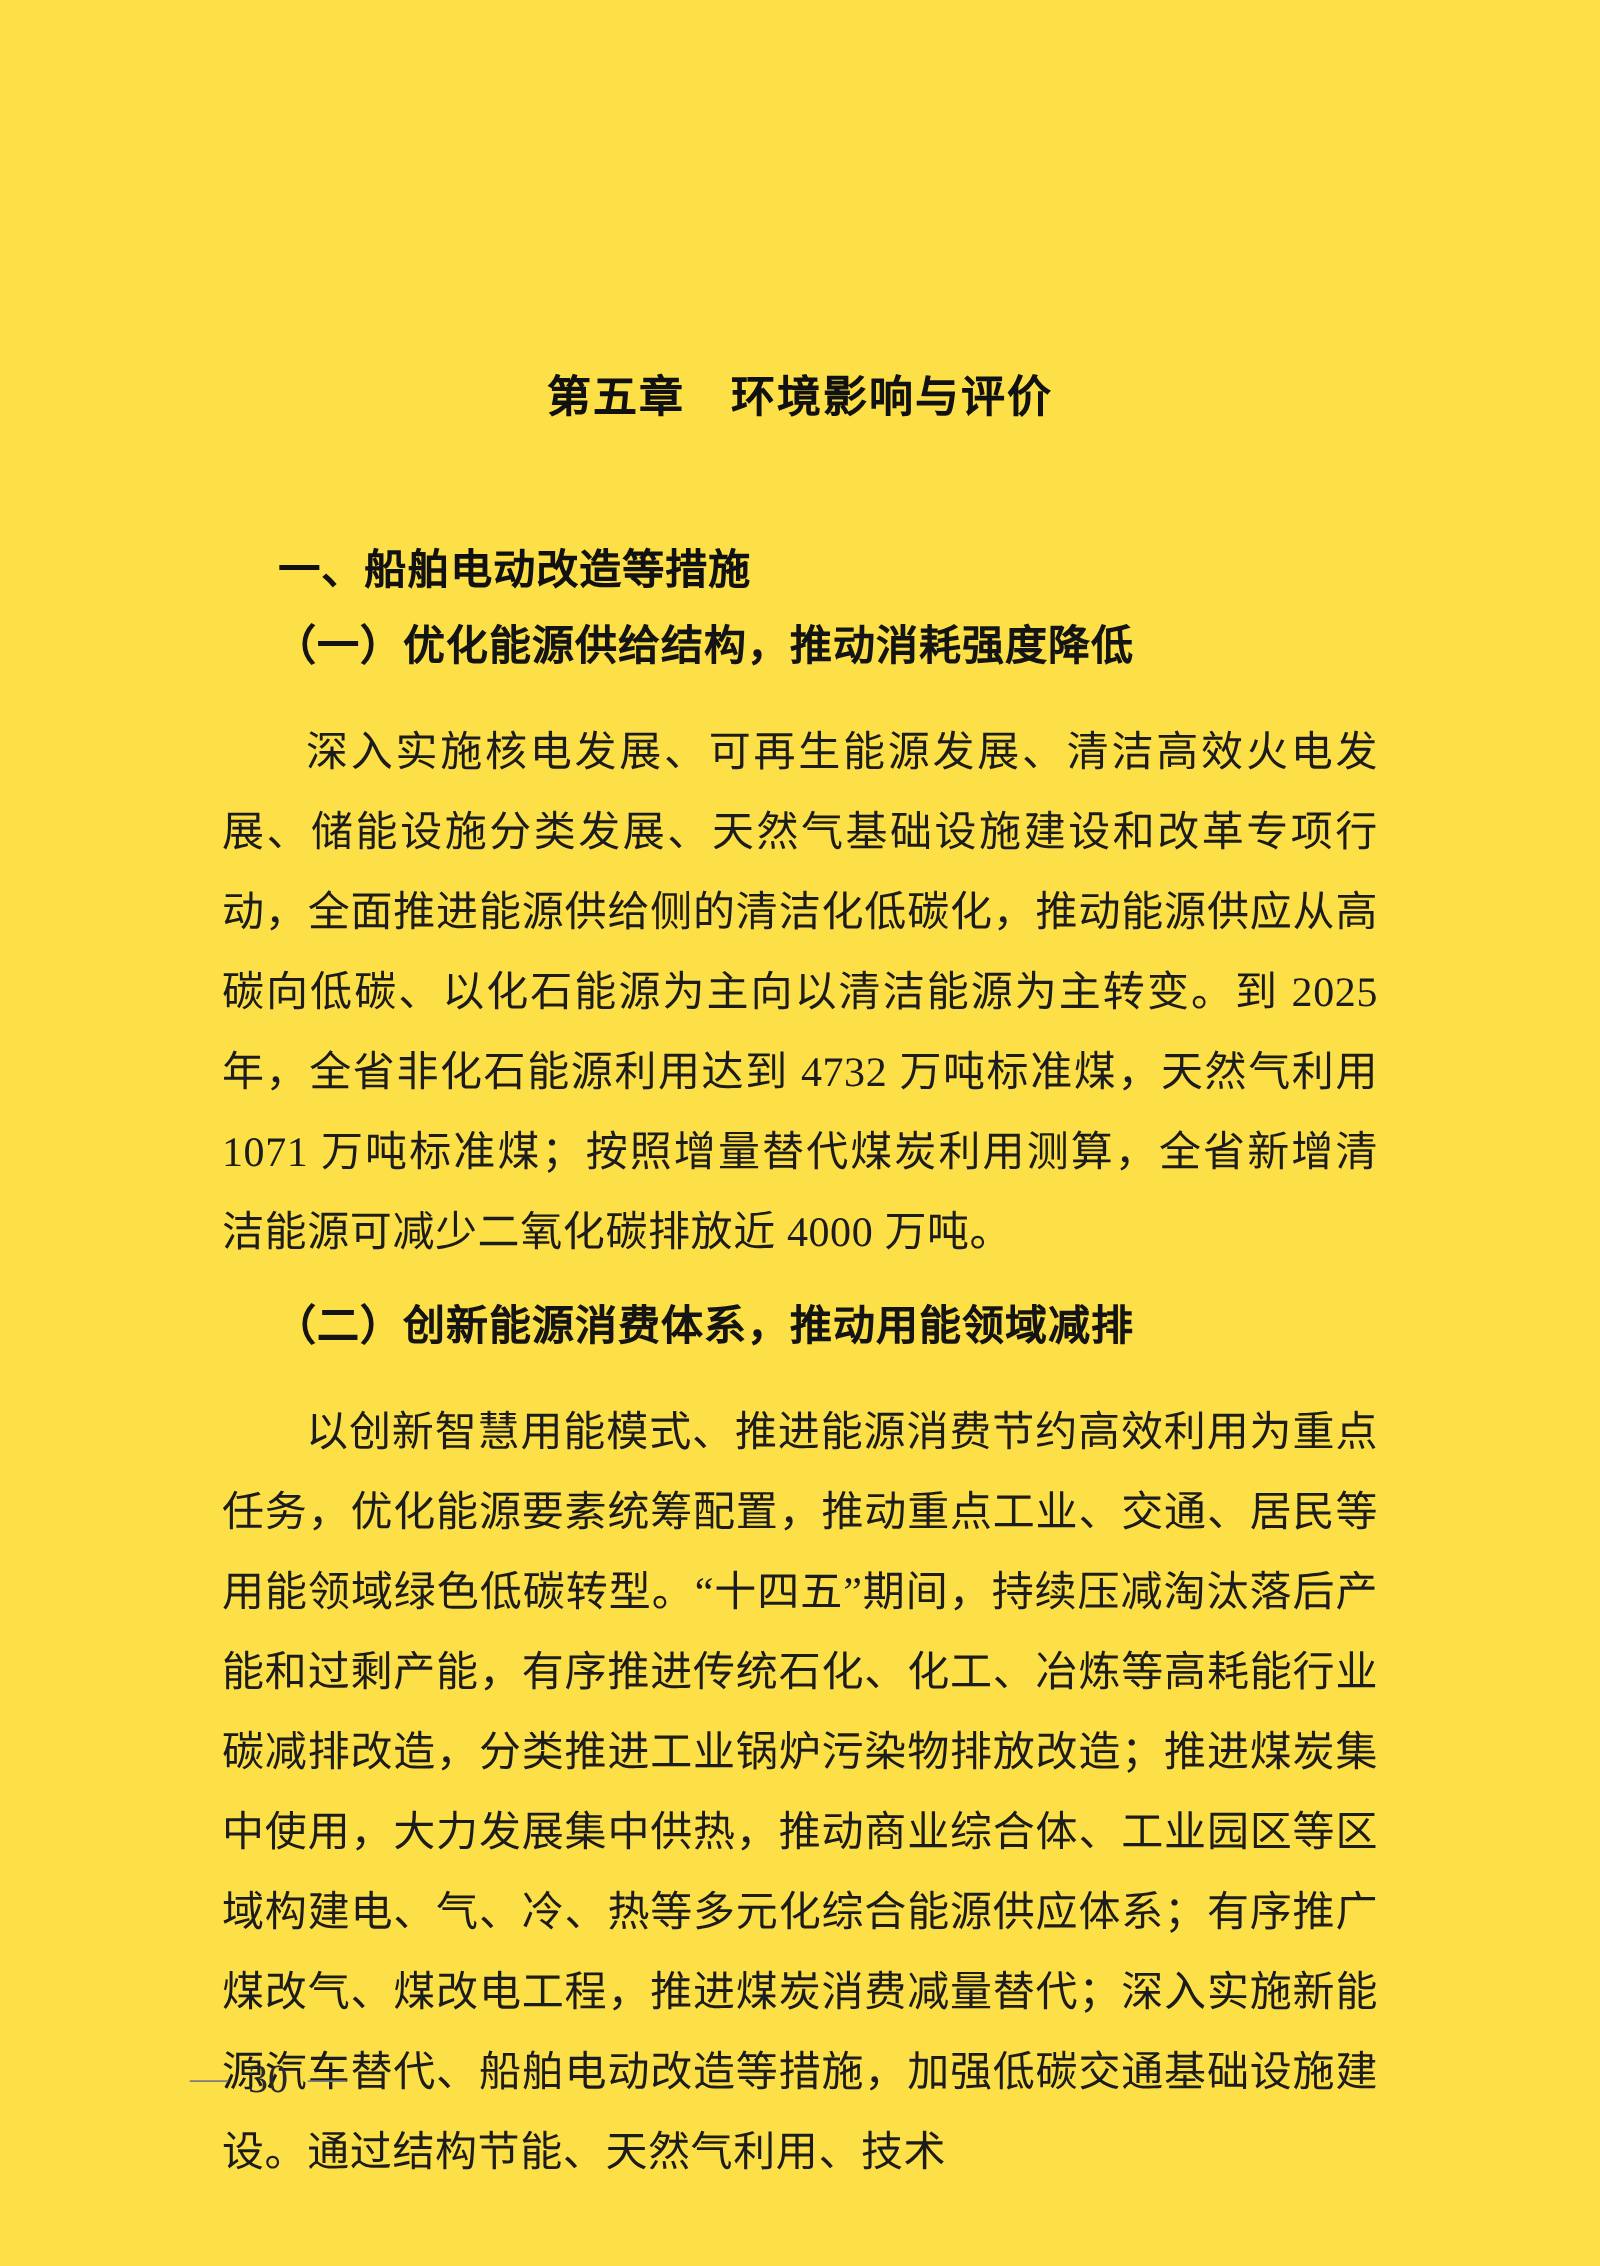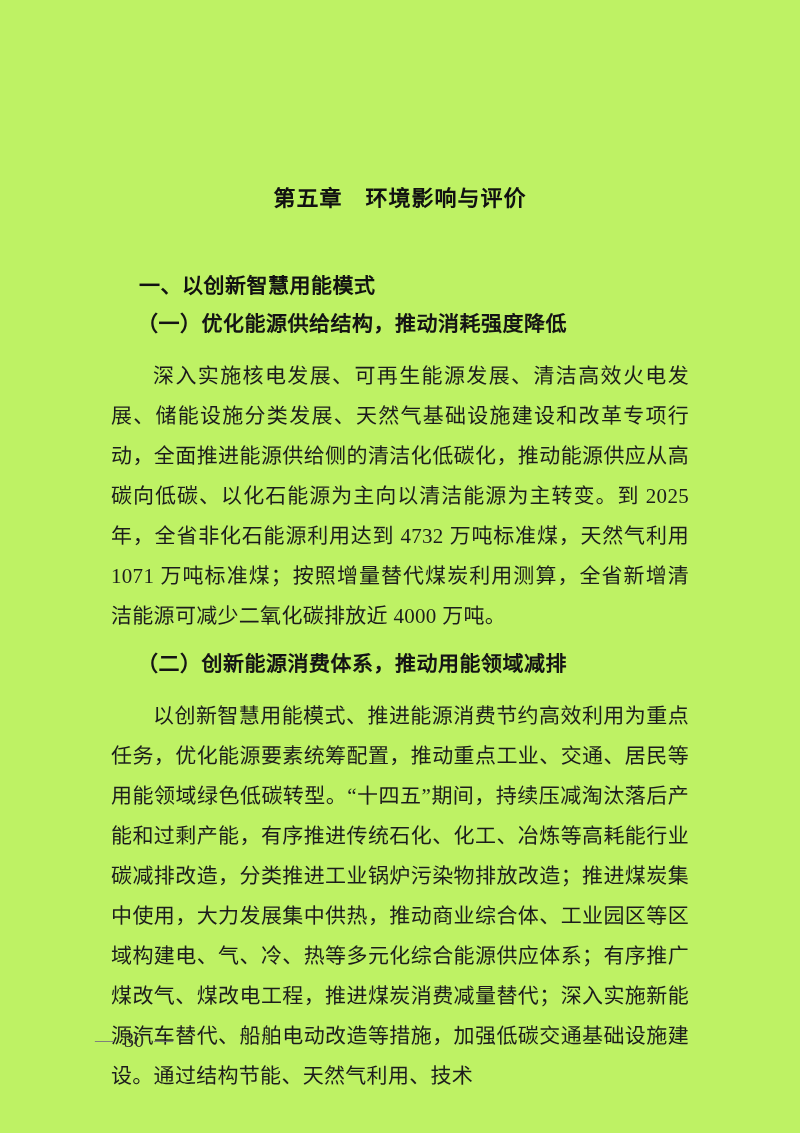--- a/index.html
+++ b/index.html
@@ -5,21 +5,21 @@
   html, body {
     margin: 0;
     padding: 0;
     background: #ffffff;
   }
   .page {
     position: relative;
     width: 800px;
     height: 1133px;
     box-sizing: border-box;
-    background: #bef264;
+    background: #fde047;
     color: #1c1c1c;
     padding: 184px 95px 0 95px;
     overflow: hidden;
     font-family: "Liberation Serif", "DejaVu Serif", serif;
   }
   .chapter-title {
     margin: 0;
     font-family: "Liberation Sans", "DejaVu Sans", sans-serif;
     font-weight: 700;
     font-size: 22px;
@@ -78,21 +78,21 @@
     color: #2a2a2a;
   }
 </style>
 </head>
 <body>
 
 <div class="page">
 
   <h1 class="chapter-title">第五章　环境影响与评价</h1>
 
-  <h2 class="section-heading">一、以创新智慧用能模式</h2>
+  <h2 class="section-heading">一、船舶电动改造等措施</h2>
 
   <h3 class="sub-heading">（一）优化能源供给结构，推动消耗强度降低</h3>
 
   <p class="body-para">深入实施核电发展、可再生能源发展、清洁高效火电发展、储能设施分类发展、天然气基础设施建设和改革专项行动，全面推进能源供给侧的清洁化低碳化，推动能源供应从高碳向低碳、以化石能源为主向以清洁能源为主转变。到 2025 年，全省非化石能源利用达到 4732 万吨标准煤，天然气利用 1071 万吨标准煤；按照增量替代煤炭利用测算，全省新增清洁能源可减少二氧化碳排放近 4000 万吨。</p>
 
   <h3 class="sub-heading">（二）创新能源消费体系，推动用能领域减排</h3>
 
   <p class="body-para">以创新智慧用能模式、推进能源消费节约高效利用为重点任务，优化能源要素统筹配置，推动重点工业、交通、居民等用能领域绿色低碳转型。“十四五”期间，持续压减淘汰落后产能和过剩产能，有序推进传统石化、化工、冶炼等高耗能行业碳减排改造，分类推进工业锅炉污染物排放改造；推进煤炭集中使用，大力发展集中供热，推动商业综合体、工业园区等区域构建电、气、冷、热等多元化综合能源供应体系；有序推广煤改气、煤改电工程，推进煤炭消费减量替代；深入实施新能源汽车替代、船舶电动改造等措施，加强低碳交通基础设施建设。通过结构节能、天然气利用、技术</p>
 
   <div class="page-footer">

